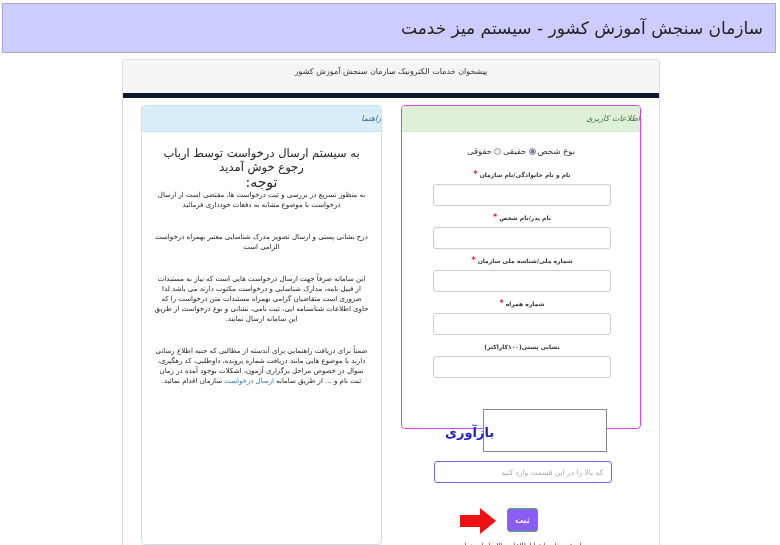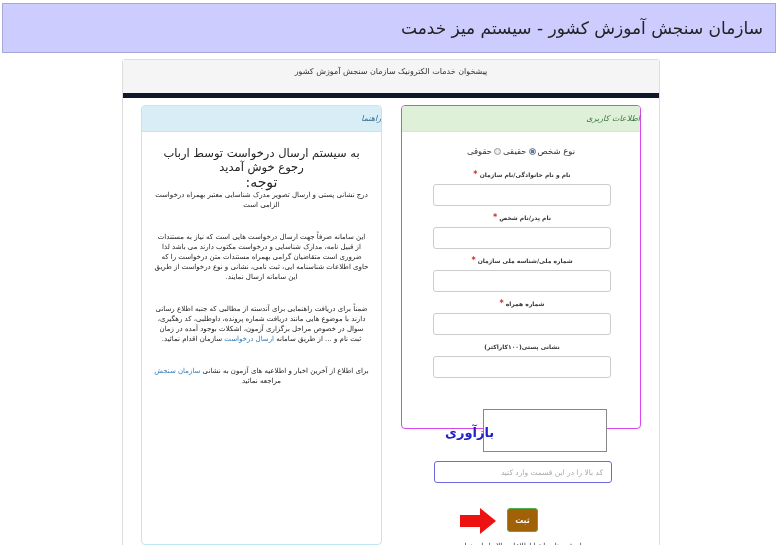--- a/index.html
+++ b/index.html
@@ -86,21 +86,21 @@
   .captcha-input {
     position: absolute; left: 32px; top: 329px; width: 178px; height: 22px;
     border: 1px solid #6b6bdf; border-radius: 3px; background: #fff;
     direction: rtl; padding: 0 8px; font-size: 7.5px; color: #aaa;
     font-family: "DejaVu Sans", sans-serif;
   }
   .captcha-input::placeholder { color: #aaa; }
 
   .submit-btn {
     position: absolute; left: 105px; top: 376px; width: 31px; height: 24px;
-    background: #a16207; border: 1px solid #4cae4c; border-radius: 3px;
+    background: #8b5cf6; border: 1px solid #4cae4c; border-radius: 3px;
     color: #fff; font-size: 8px; font-weight: bold; cursor: pointer;
     font-family: "DejaVu Sans", sans-serif;
   }
   .arrow {
     position: absolute; left: 58px; top: 376px; width: 36px; height: 26px;
   }
   .hint {
     position: absolute; left: 0; right: 0; top: 410px; text-align: center;
     font-size: 7px; color: #222; direction: rtl;
   }
@@ -191,22 +191,20 @@
   </div>
 </div>
 
 <div class="panel guide-panel">
   <div class="panel-heading">
     <span>راهنما</span>
   </div>
   <div class="guide-body">
     <div class="guide-title">به سیستم ارسال درخواست توسط ارباب رجوع خوش آمدید</div>
     <div class="guide-note-title">توجه:</div>
+    <p class="guide-p">به منظور تسریع در بررسی و ثبت درخواست ها، مقتضی است از ارسال درخواست با موضوع مشابه به دفعات خودداری فرمائید</p>
     <p class="guide-p">درج نشانی پستی و ارسال تصویر مدرک شناسایی معتبر بهمراه درخواست الزامی است</p>
     <p class="guide-p">این سامانه صرفاً جهت ارسال درخواست هایی است که نیاز به مستندات از قبیل نامه، مدارک شناسایی و درخواست مکتوب دارند می باشد لذا ضروری است متقاضیان گرامی بهمراه مستندات متن درخواست را که حاوی اطلاعات شناسنامه ایی، ثبت نامی، نشانی و نوع درخواست از طریق این سامانه ارسال نمایند.</p>
     <p class="guide-p">
       <span>ضمناً برای دریافت راهنمایی برای آندسته از مطالبی که جنبه اطلاع رسانی دارند با موضوع هایی مانند دریافت شماره پرونده، داوطلبی، کد رهگیری، سوال در خصوص مراحل برگزاری آزمون، اشکلات بوجود آمده در زمان ثبت نام و ... از طریق سامانه </span><a href="#">ارسال درخواست</a><span> سازمان اقدام نمائید.</span>
     </p>
-    <p class="guide-p">
-      <span>برای اطلاع از آخرین اخبار و اطلاعیه های آزمون به نشانی </span><a href="#">سازمان سنجش</a><span> مراجعه نمائید</span>
-    </p>
   </div>
 </div>
 
 </body></html>

